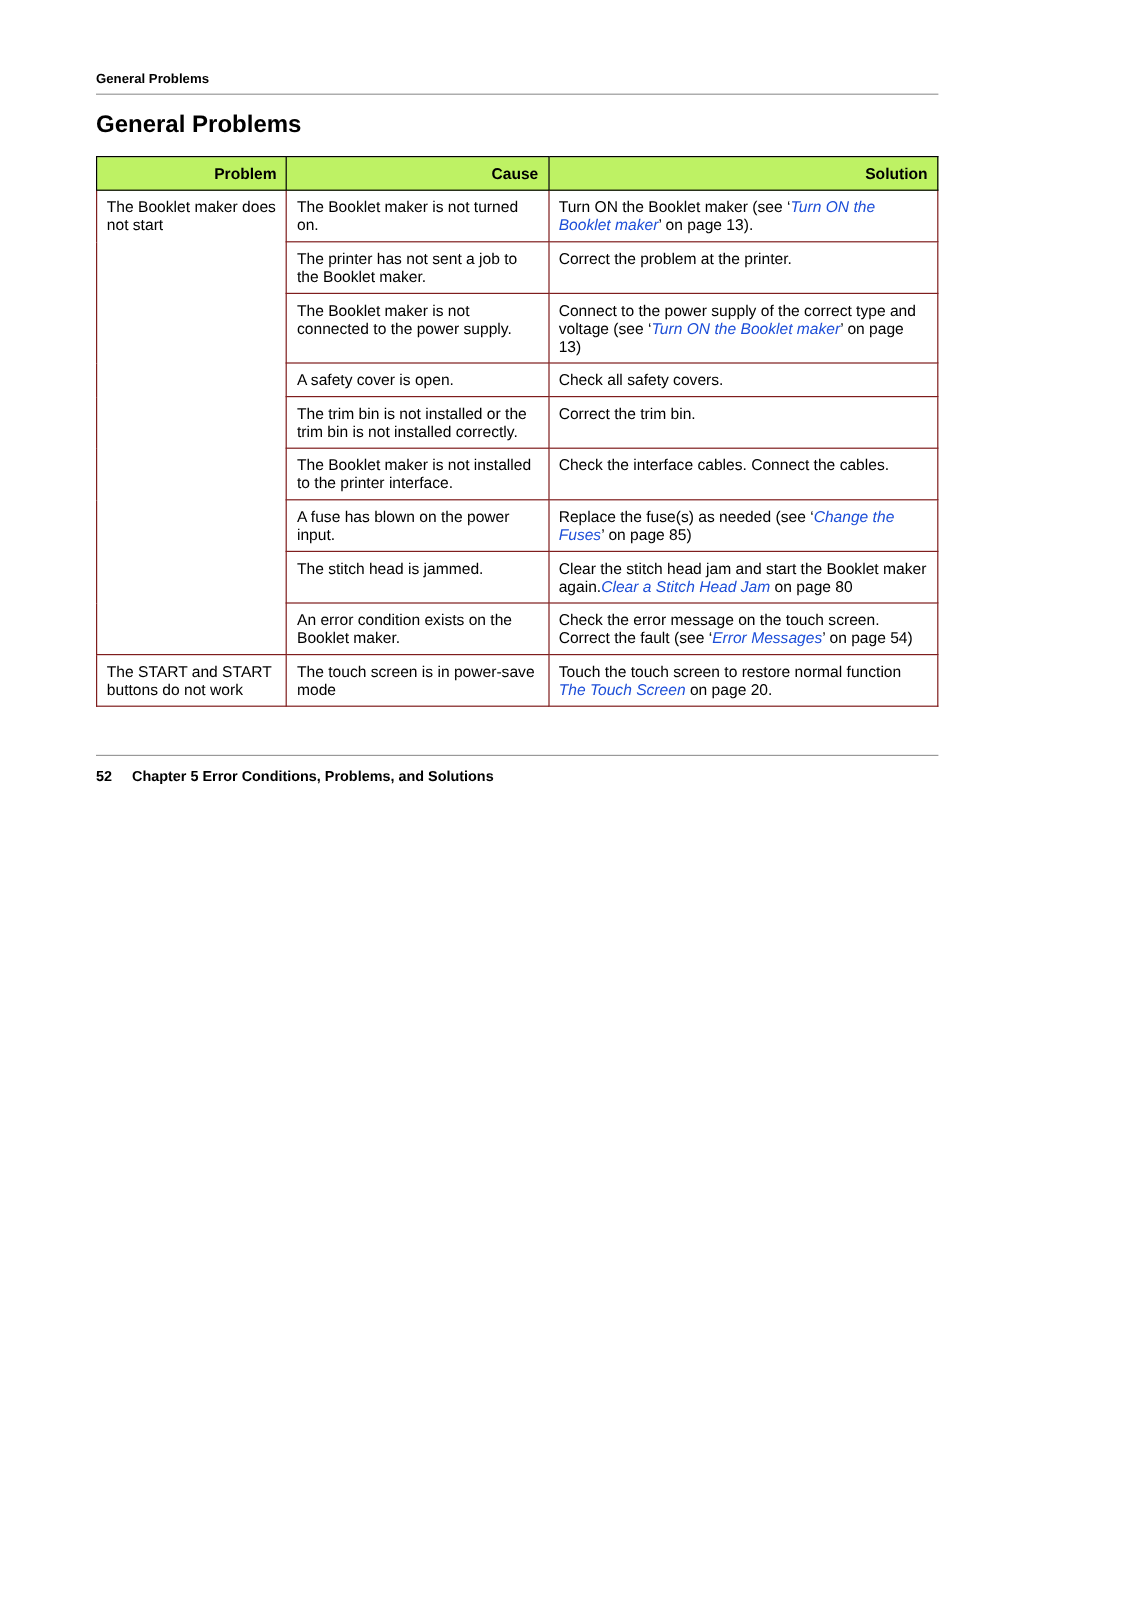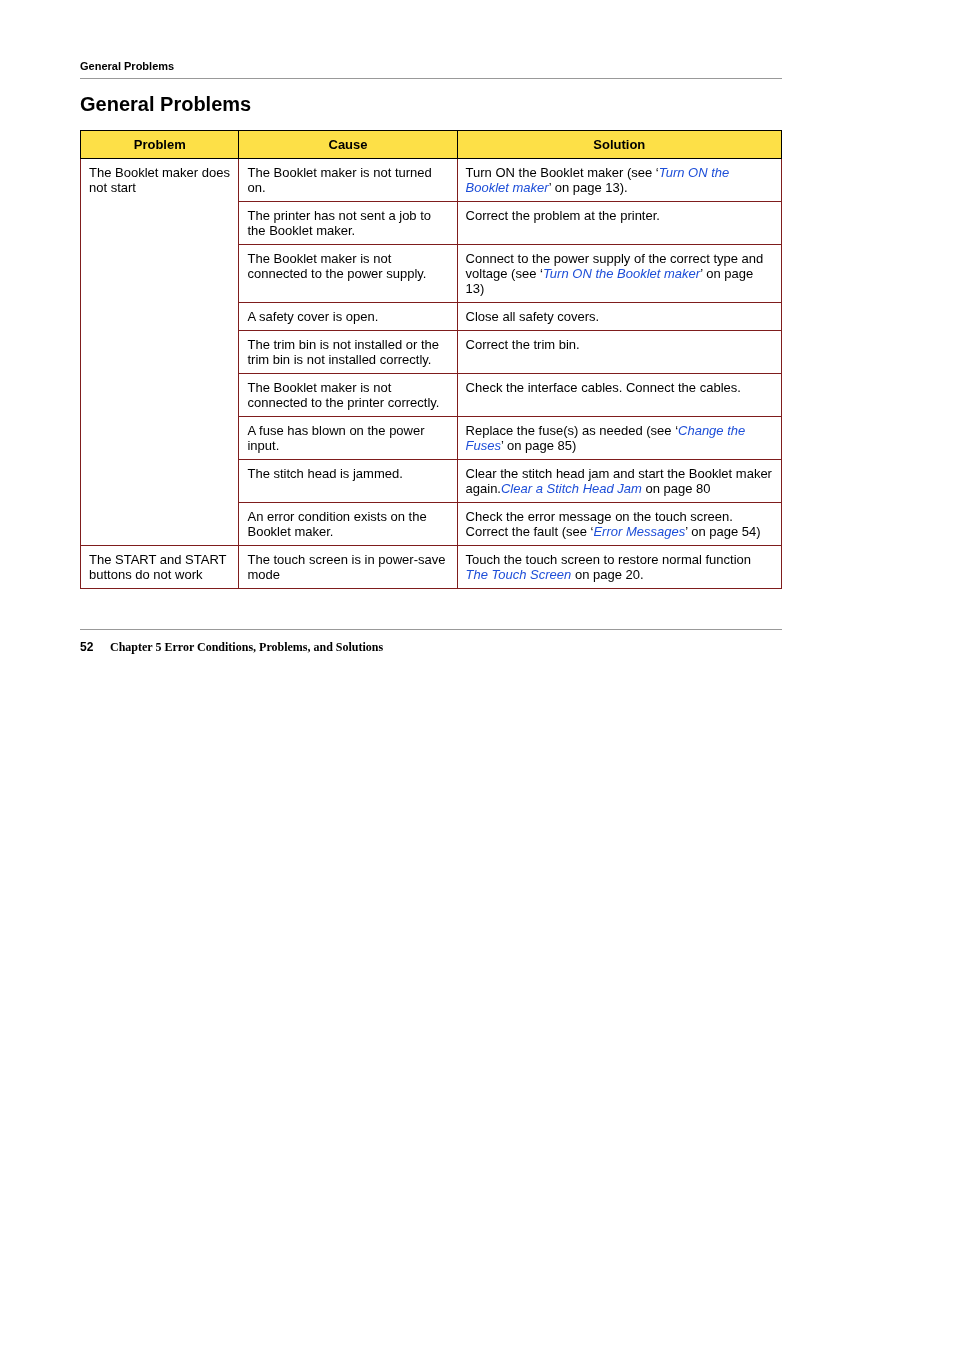--- a/index.html
+++ b/index.html
@@ -33,22 +33,22 @@
       margin-bottom: 14px;
     }
     table {
       width: 100%;
       border-collapse: collapse;
       font-size: 13px;
     }
     th {
       border: 1px solid #000;
       padding: 6px 8px;
-      background: #fde047;
-      text-align: center;
+      background: #bef264;
+      text-align: right;
       font-weight: bold;
       font-size: 13px;
     }
     td {
       border: 1px solid #7f1d1d;
       padding: 6px 8px;
       vertical-align: top;
       font-size: 13px;
     }
     .italic-link {
@@ -59,21 +59,20 @@
       border-top: 1px solid #999;
       margin-top: 40px;
       margin-bottom: 10px;
     }
     .footer-text {
       font-size: 12px;
       font-weight: bold;
     }
     .footer-chapter {
       font-style: normal;
-      font-family: Liberation Serif, serif;
     }
   </style>
 </head>
 <body>
 
 <div class="page">
   <div class="breadcrumb">General Problems</div>
   <div class="top-rule"></div>
   <div class="section-title">General Problems</div>
 
@@ -98,30 +97,30 @@
         <td>Correct the problem at the printer.</td>
       </tr>
 
       <tr>
         <td>The Booklet maker is not connected to the power supply.</td>
         <td>Connect to the power supply of the correct type and voltage (see ‘<span class="italic-link">Turn ON the Booklet maker</span>’ on page 13)</td>
       </tr>
 
       <tr>
         <td>A safety cover is open.</td>
-        <td>Close all safety covers.</td>
+        <td>Check all safety covers.</td>
       </tr>
 
       <tr>
         <td>The trim bin is not installed or the trim bin is not installed correctly.</td>
         <td>Correct the trim bin.</td>
       </tr>
 
       <tr>
-        <td>The Booklet maker is not connected to the printer correctly.</td>
+        <td>The Booklet maker is not installed to the printer interface.</td>
         <td>Check the interface cables. Connect the cables.</td>
       </tr>
 
       <tr>
         <td>A fuse has blown on the power input.</td>
         <td>Replace the fuse(s) as needed (see ‘<span class="italic-link">Change the Fuses</span>’ on page 85)</td>
       </tr>
 
       <tr>
         <td>The stitch head is jammed.</td>

